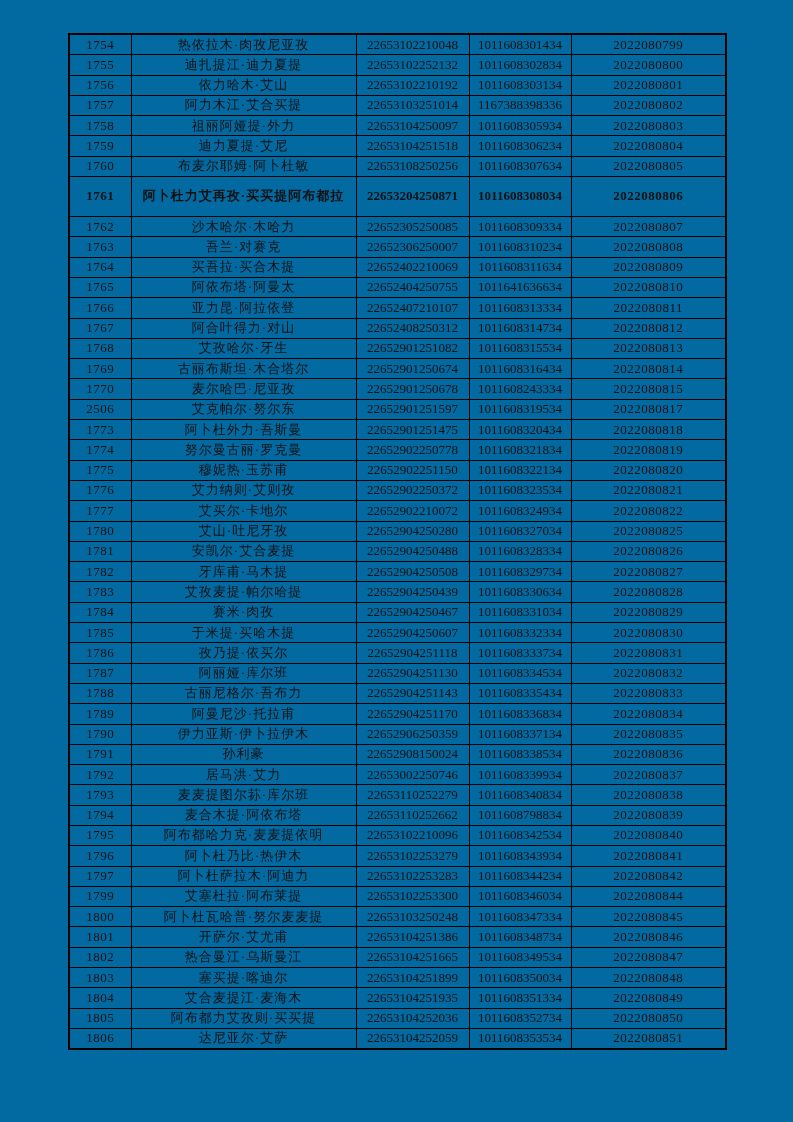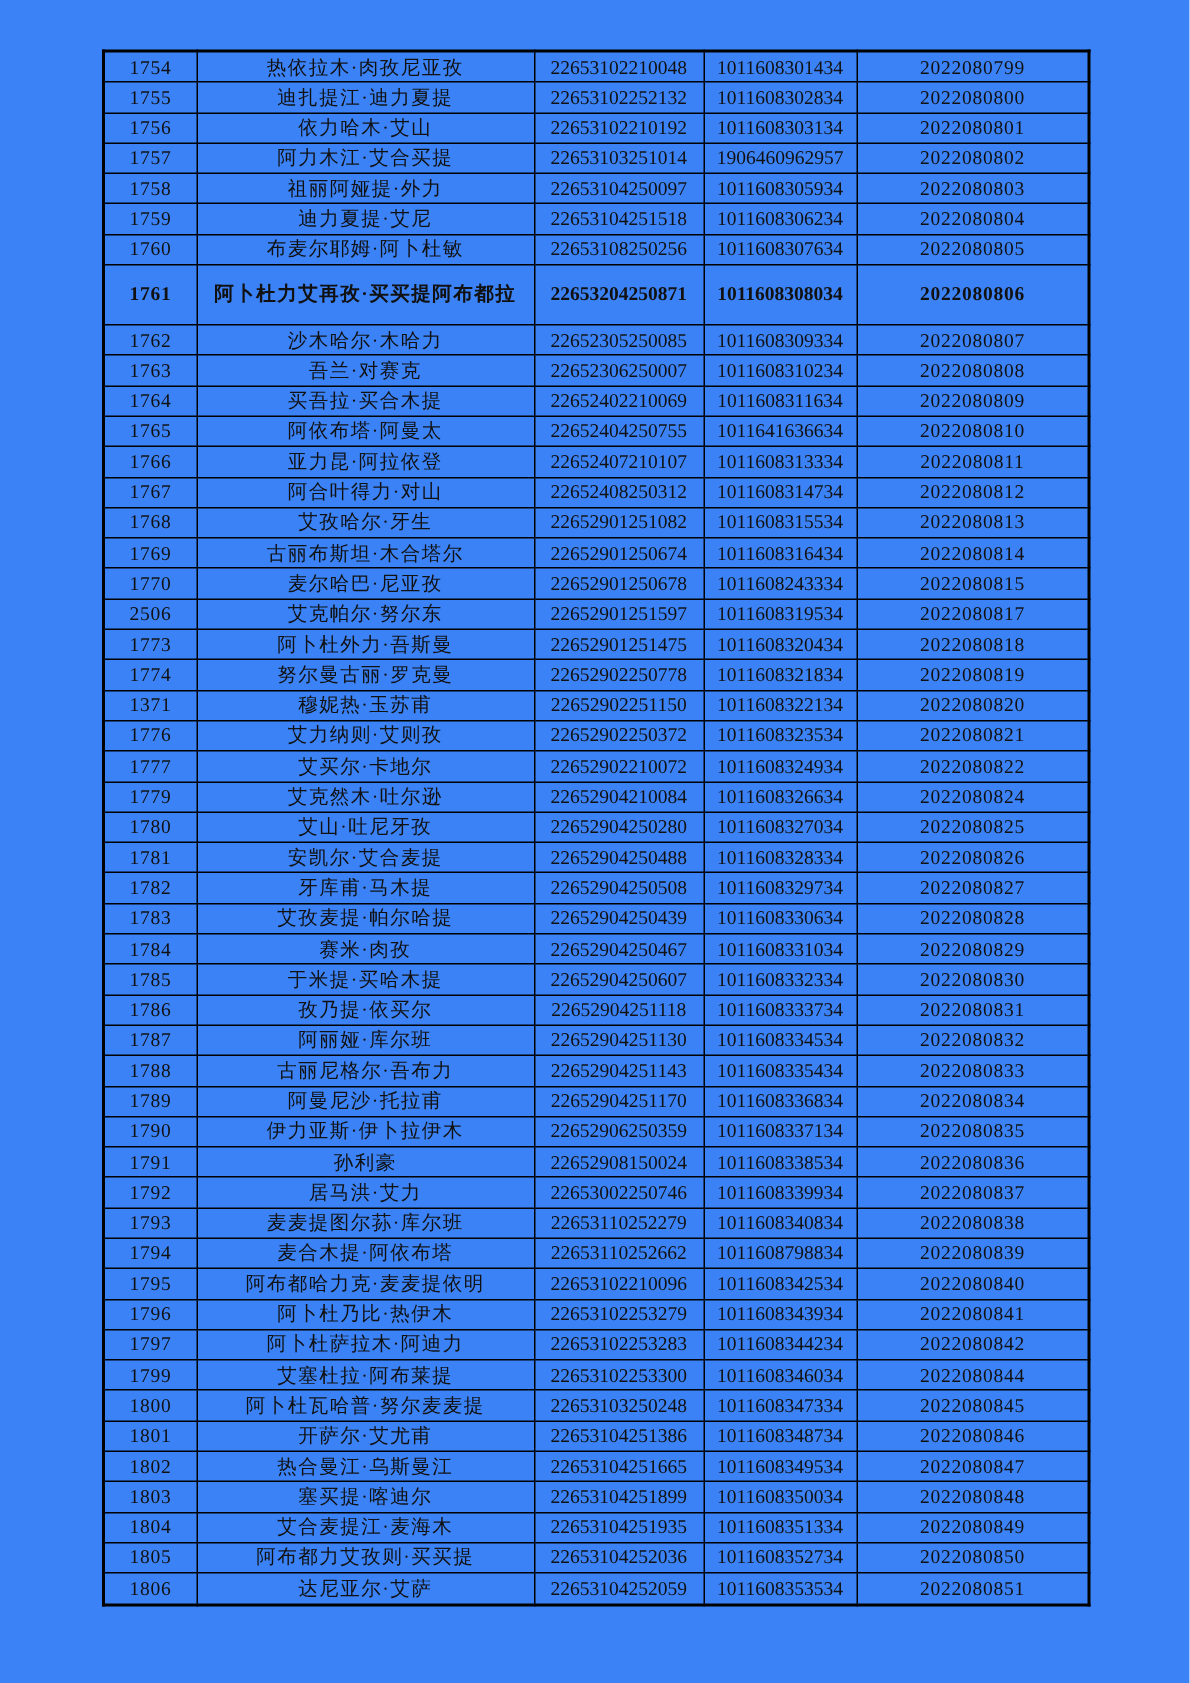--- a/index.html
+++ b/index.html
@@ -12,21 +12,21 @@
     height: 1122px;
     position: relative;
     font-family: "Liberation Serif", "DejaVu Serif", serif;
     color: #111111;
   }
   .page {
     position: absolute;
     left: 0; top: 0;
     width: 793px;
     height: 1122px;
-    background: #3b82f6;
+    background: #0369a1;
     overflow: hidden;
   }
   table.roster {
     position: absolute;
     left: 68px;
     top: 33px;
     width: 657px;
     border-collapse: collapse;
     table-layout: fixed;
     border: 2px solid #000000;
@@ -83,21 +83,21 @@
           <td class="c-serial">1756</td>
           <td class="c-name">依力哈木·艾山</td>
           <td class="c-num-a">22653102210192</td>
           <td class="c-num-b">1011608303134</td>
           <td class="c-num-c">2022080801</td>
         </tr>
         <tr>
           <td class="c-serial">1757</td>
           <td class="c-name">阿力木江·艾合买提</td>
           <td class="c-num-a">22653103251014</td>
-          <td class="c-num-b">1906460962957</td>
+          <td class="c-num-b">1167388398336</td>
           <td class="c-num-c">2022080802</td>
         </tr>
         <tr>
           <td class="c-serial">1758</td>
           <td class="c-name">祖丽阿娅提·外力</td>
           <td class="c-num-a">22653104250097</td>
           <td class="c-num-b">1011608305934</td>
           <td class="c-num-c">2022080803</td>
         </tr>
         <tr>
@@ -199,48 +199,41 @@
           <td class="c-num-c">2022080818</td>
         </tr>
         <tr>
           <td class="c-serial">1774</td>
           <td class="c-name">努尔曼古丽·罗克曼</td>
           <td class="c-num-a">22652902250778</td>
           <td class="c-num-b">1011608321834</td>
           <td class="c-num-c">2022080819</td>
         </tr>
         <tr>
-          <td class="c-serial">1371</td>
+          <td class="c-serial">1775</td>
           <td class="c-name">穆妮热·玉苏甫</td>
           <td class="c-num-a">22652902251150</td>
           <td class="c-num-b">1011608322134</td>
           <td class="c-num-c">2022080820</td>
         </tr>
         <tr>
           <td class="c-serial">1776</td>
           <td class="c-name">艾力纳则·艾则孜</td>
           <td class="c-num-a">22652902250372</td>
           <td class="c-num-b">1011608323534</td>
           <td class="c-num-c">2022080821</td>
         </tr>
         <tr>
           <td class="c-serial">1777</td>
           <td class="c-name">艾买尔·卡地尔</td>
           <td class="c-num-a">22652902210072</td>
           <td class="c-num-b">1011608324934</td>
           <td class="c-num-c">2022080822</td>
         </tr>
         <tr>
-          <td class="c-serial">1779</td>
-          <td class="c-name">艾克然木·吐尔逊</td>
-          <td class="c-num-a">22652904210084</td>
-          <td class="c-num-b">1011608326634</td>
-          <td class="c-num-c">2022080824</td>
-        </tr>
-        <tr>
           <td class="c-serial">1780</td>
           <td class="c-name">艾山·吐尼牙孜</td>
           <td class="c-num-a">22652904250280</td>
           <td class="c-num-b">1011608327034</td>
           <td class="c-num-c">2022080825</td>
         </tr>
         <tr>
           <td class="c-serial">1781</td>
           <td class="c-name">安凯尔·艾合麦提</td>
           <td class="c-num-a">22652904250488</td>

